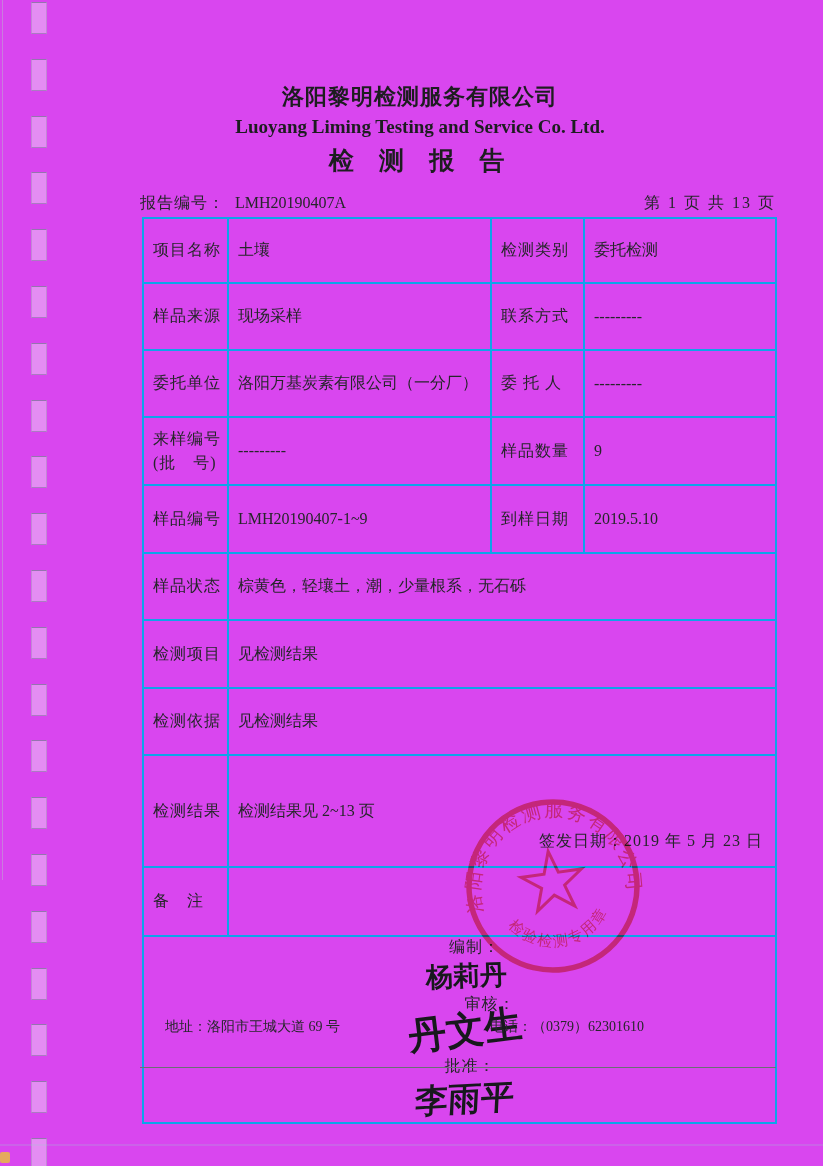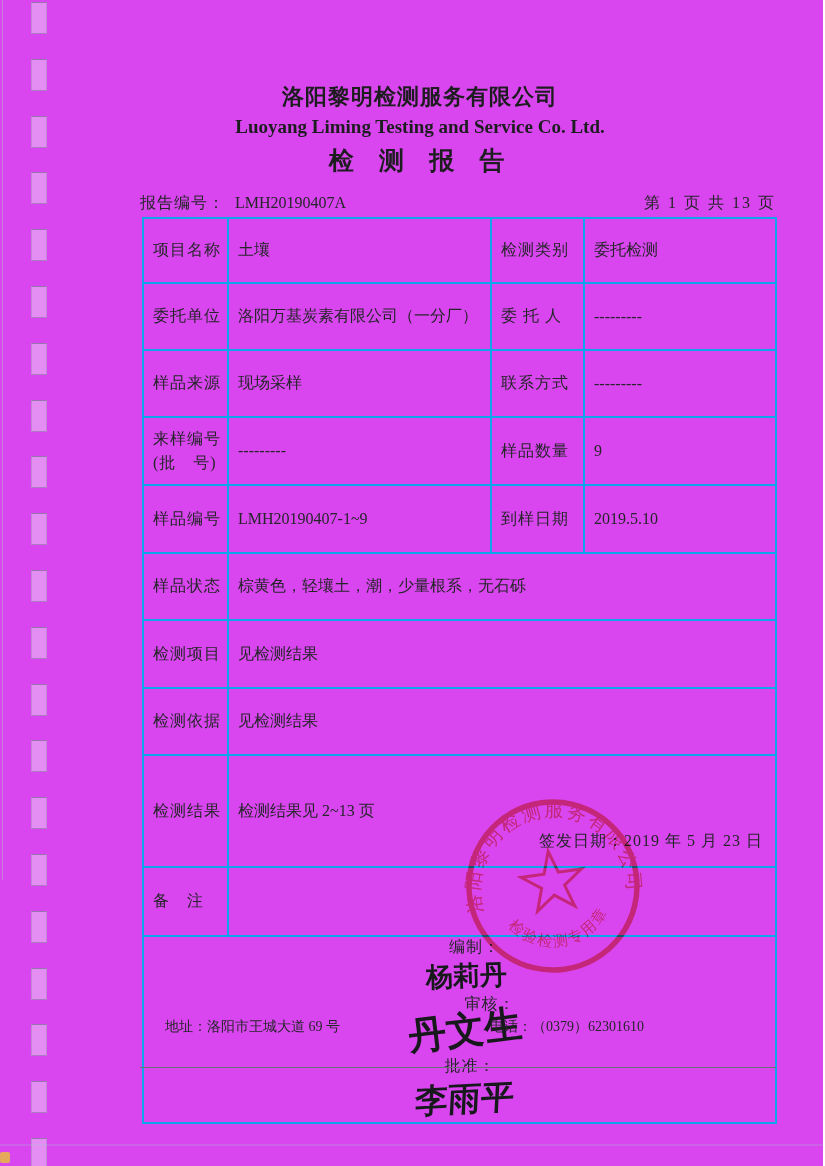--- a/index.html
+++ b/index.html
@@ -116,29 +116,29 @@
         <col style="width:192px">
       </colgroup>
     <tbody>
         <tr style="height:65px">
       <td class="lbl">项目名称</td>
       <td>土壤</td>
       <td class="lbl">检测类别</td>
       <td>委托检测</td>
     </tr>
     <tr style="height:67px">
+      <td class="lbl">样品来源</td>
+      <td>现场采样</td>
+      <td class="lbl">联系方式</td>
+      <td>---------</td>
+    </tr>
+    <tr style="height:67px">
       <td class="lbl">委托单位</td>
       <td>洛阳万基炭素有限公司（一分厂）</td>
       <td class="lbl">委 托 人</td>
-      <td>---------</td>
-    </tr>
-    <tr style="height:67px">
-      <td class="lbl">样品来源</td>
-      <td>现场采样</td>
-      <td class="lbl">联系方式</td>
       <td>---------</td>
     </tr>
     <tr style="height:68px">
       <td class="lbl lbl2line">
         <div>来样编号</div>
         <div>(批　号)</div>
       </td>
       <td>---------</td>
       <td class="lbl">样品数量</td>
       <td>9</td>

